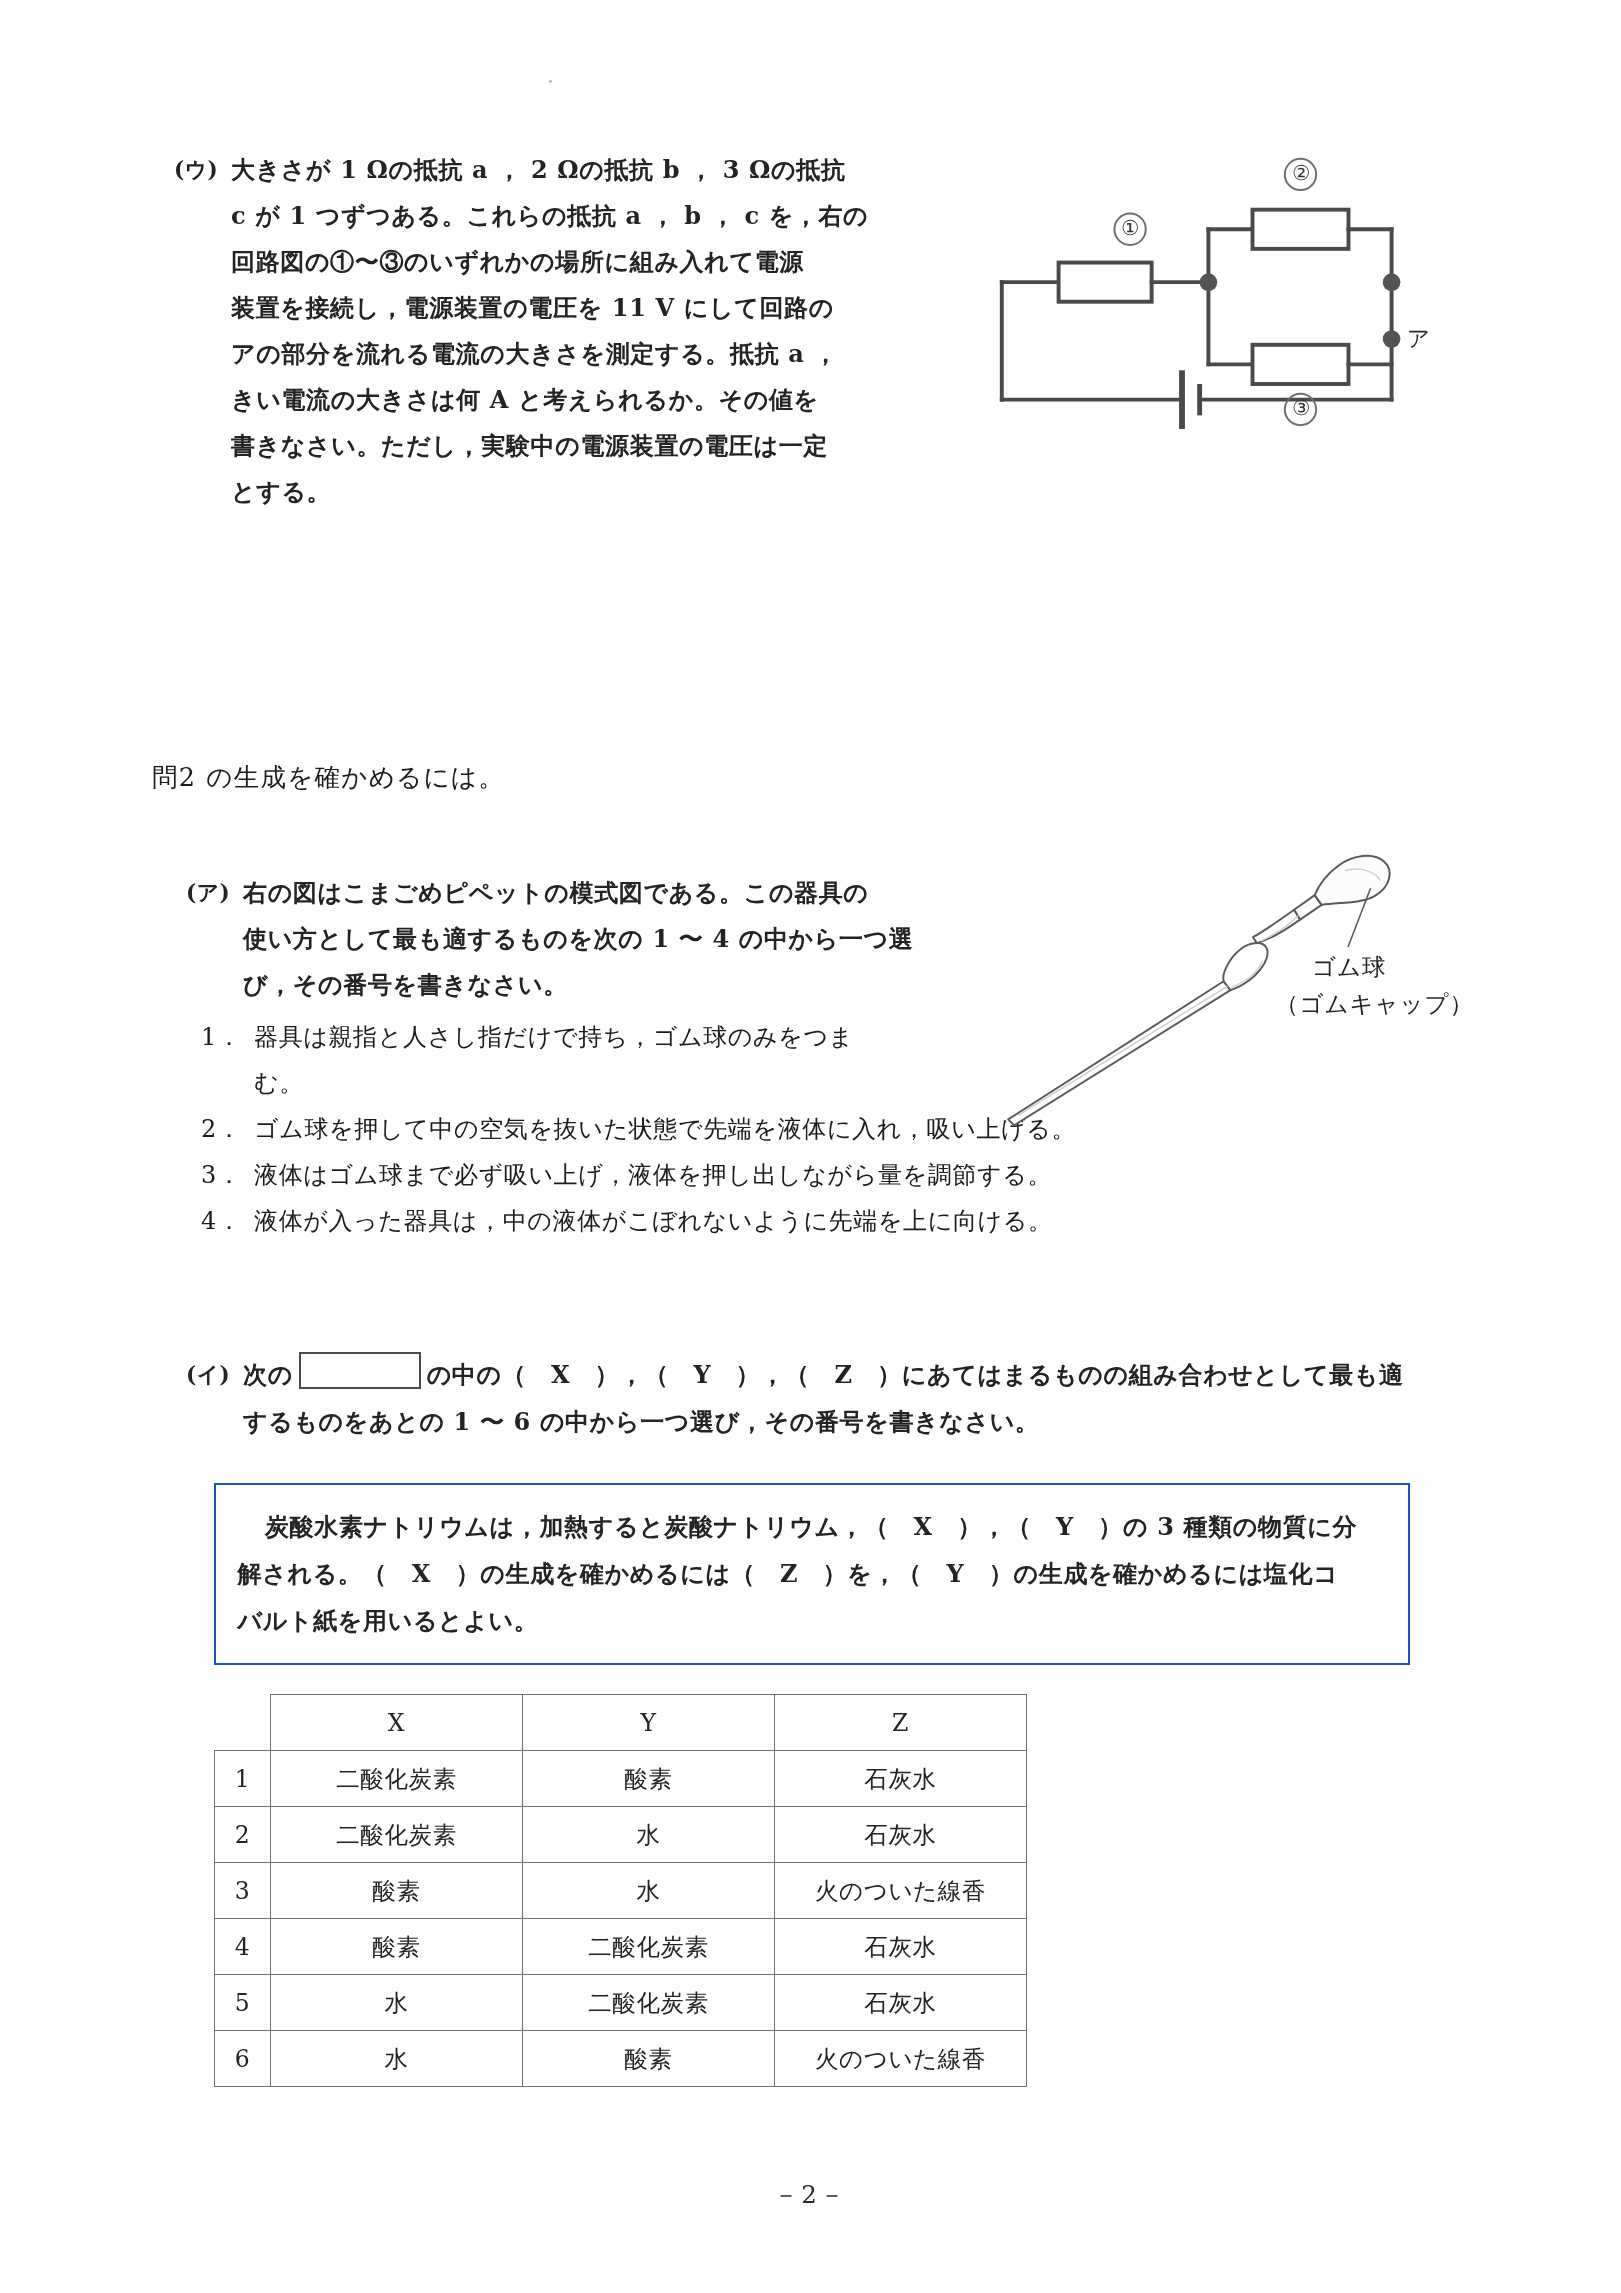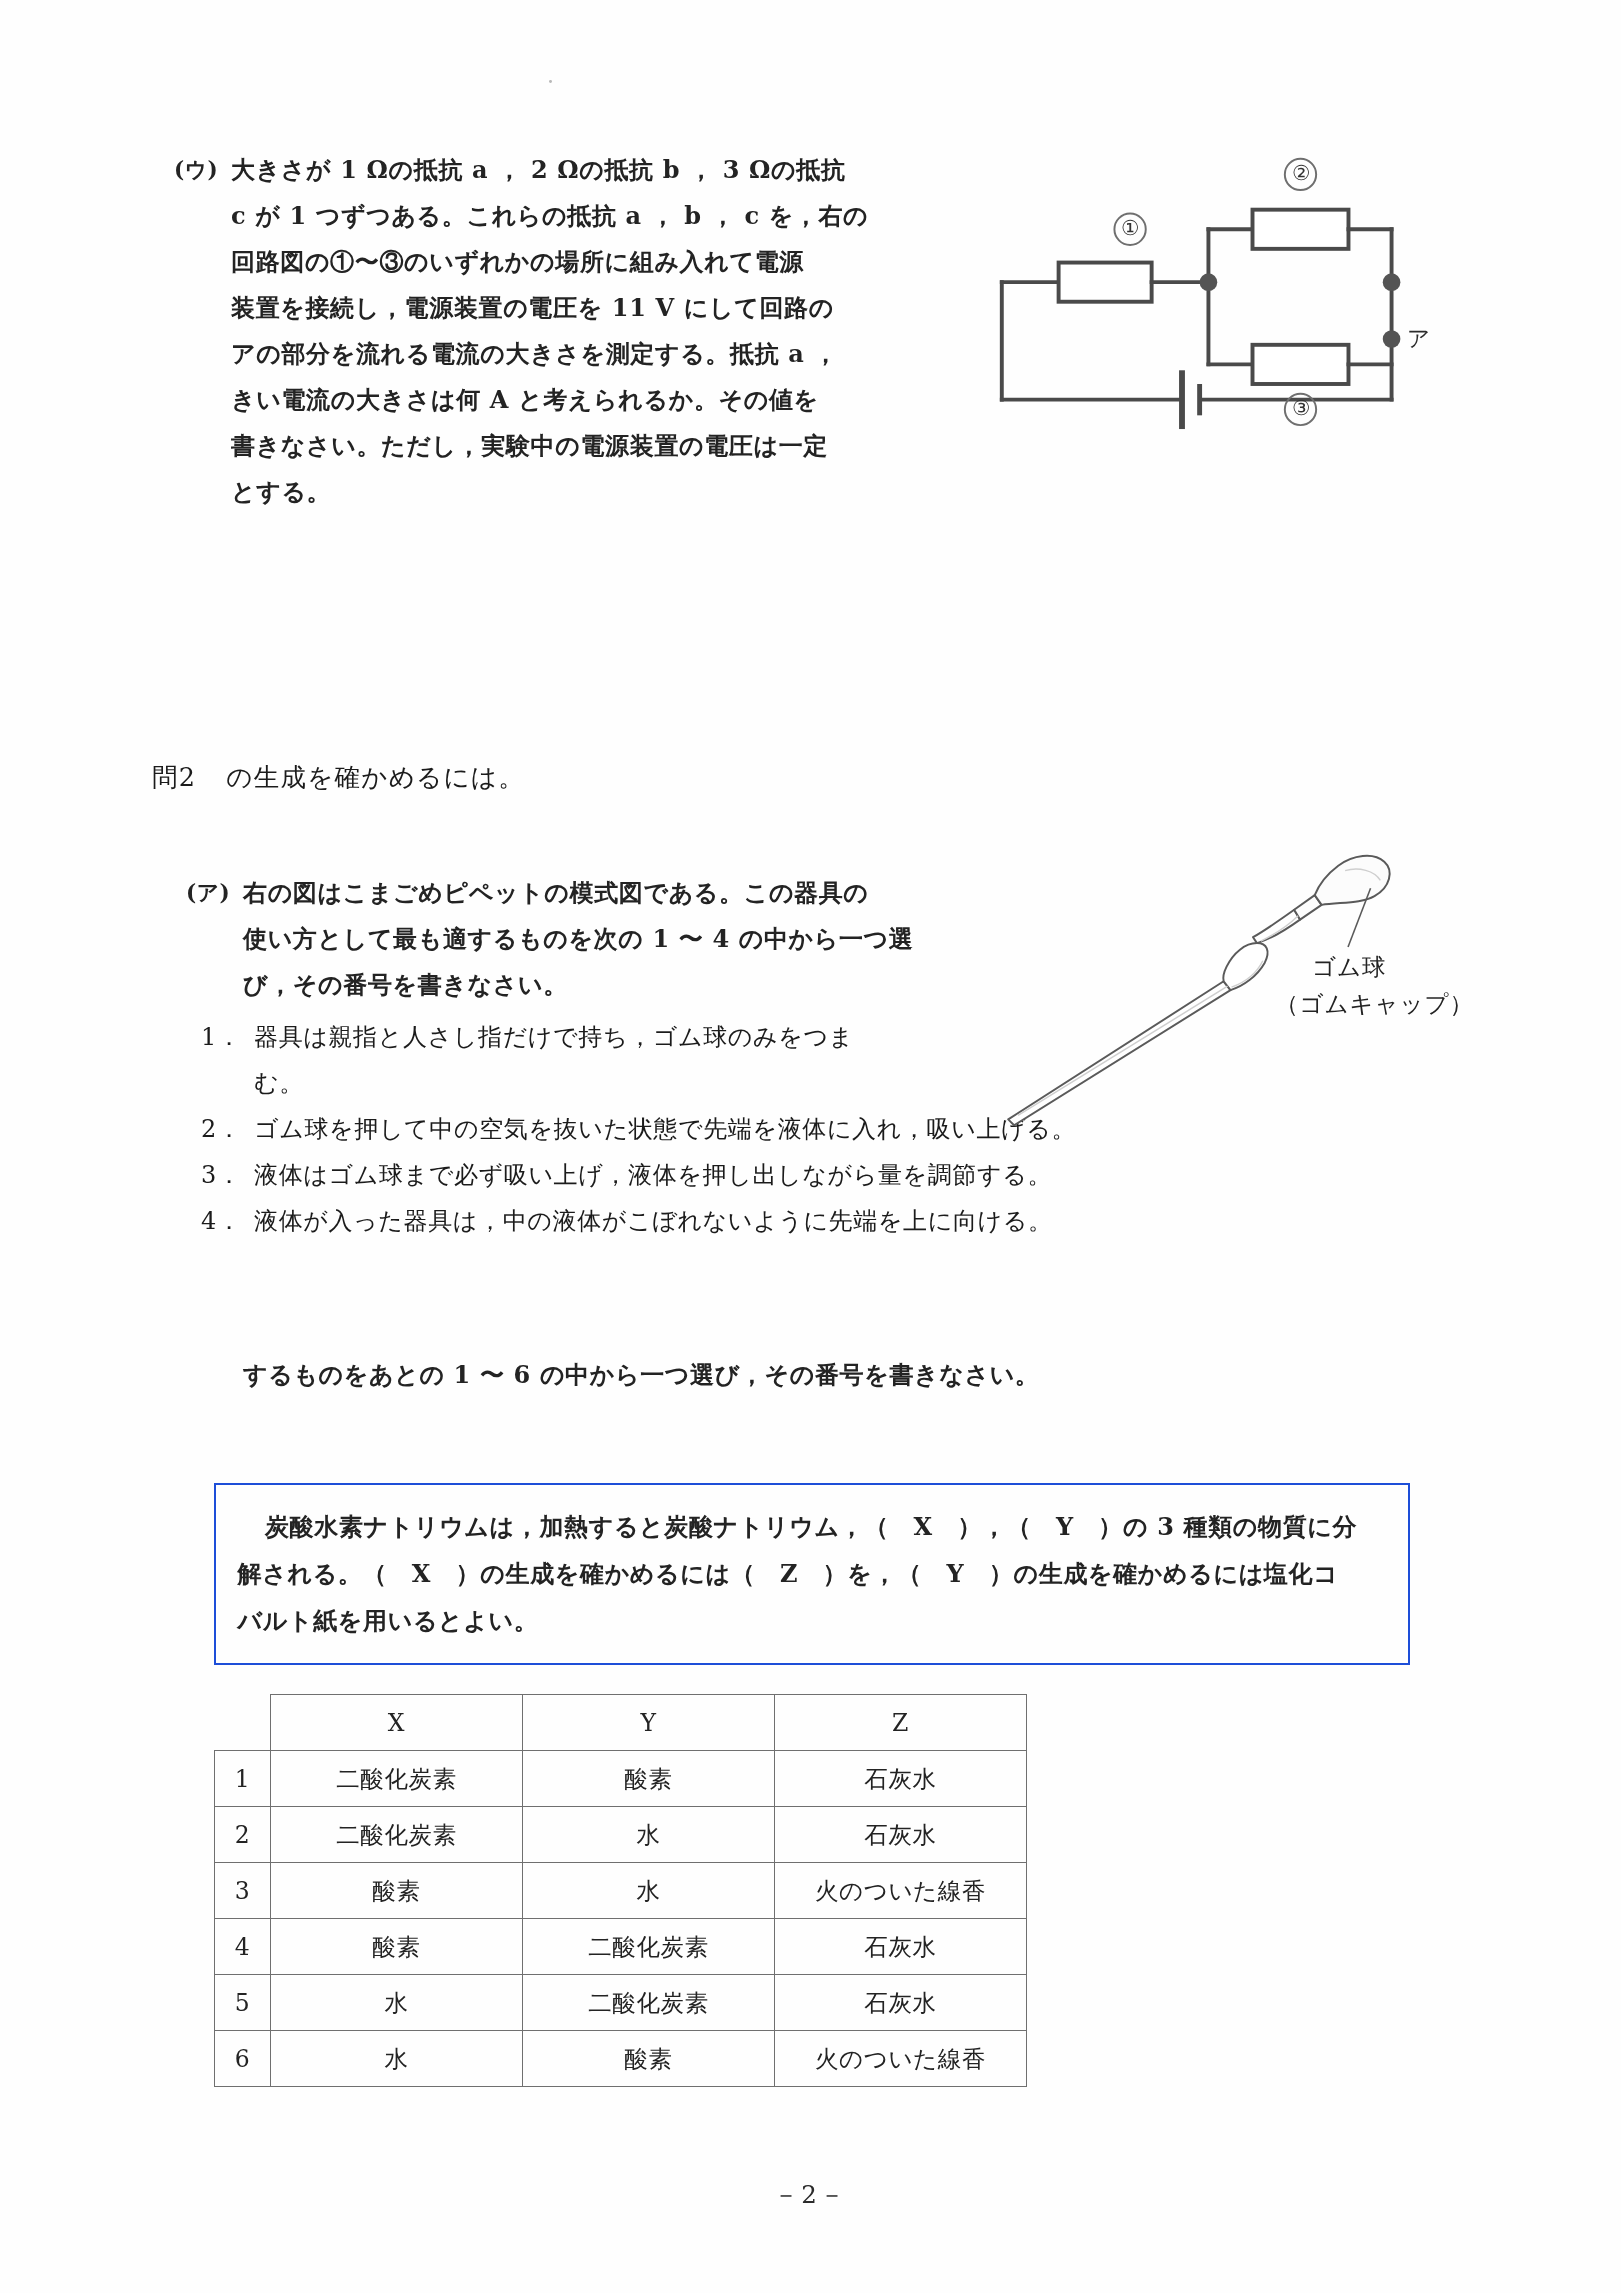--- a/index.html
+++ b/index.html
@@ -41,21 +41,21 @@
 
   
   #q-u-text { left: 174px; top: 147px; width: 519px; }
   #q-u-text .line { font-size: 24px; line-height: 46px; }
 
   
   #circuit { left: 980px; top: 147px; width: 451px; height: 284px; }
 
   
   #mon2 { left: 152px; top: 760px; font-size: 25.5px; letter-spacing: 0.05em; }
-  #mon2 .num { margin-right: 30px; }
+  #mon2 .num { margin-right: 10px; }
 
   
   #q-a-text { left: 186px; top: 870px; width: 706px; }
   #q-a-text .line { font-size: 24px; line-height: 46px; }
   .opt-line { white-space: nowrap; font-size: 24px; line-height: 46px; }
   .opt-num { display: inline-block; width: 53px; }
   #opts { left: 201px; top: 1014px; width: 980px; }
 
   
   #pipette { left: 1000px; top: 853px; width: 510px; height: 284px; }
@@ -228,20 +228,21 @@
 
       <line x1="378" y1="36" x2="355" y2="96" stroke="#5a5a5a" stroke-width="1.6"></line>
     </svg>
     <div style="position:absolute;left:312px;top:96px;font-size:23.5px;line-height:37px;color:#232323;" class="jp">
       <div>ゴム球</div>
       <div style="margin-left:-37px;">（ゴムキャップ）</div>
     </div>
   </div>
 
   <div class="blk jp" id="q-i-text">
+    <div class="line"><span class="marker">(イ)</span><span>次の</span><span class="inlinebox"></span><span>の中の（　X　），（　Y　），（　Z　）にあてはまるものの組み合わせとして最も適</span></div>
     <div class="line indent">するものをあとの 1 〜 6 の中から一つ選び，その番号を書きなさい。</div>
   </div>
 
   <div class="blk jp" id="passage">
     <div class="line first">炭酸水素ナトリウムは，加熱すると炭酸ナトリウム，（　X　），（　Y　）の 3 種類の物質に分</div>
     <div class="line">解される。（　X　）の生成を確かめるには（　Z　）を，（　Y　）の生成を確かめるには塩化コ</div>
     <div class="line">バルト紙を用いるとよい。</div>
   </div>
 
   <div class="blk jp" id="ans-table">

